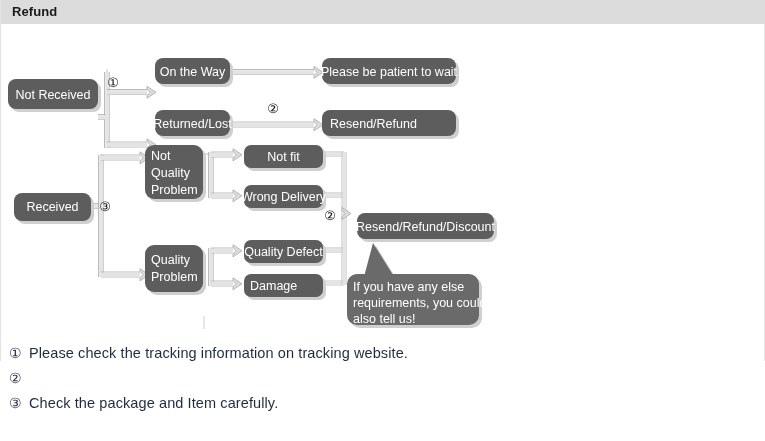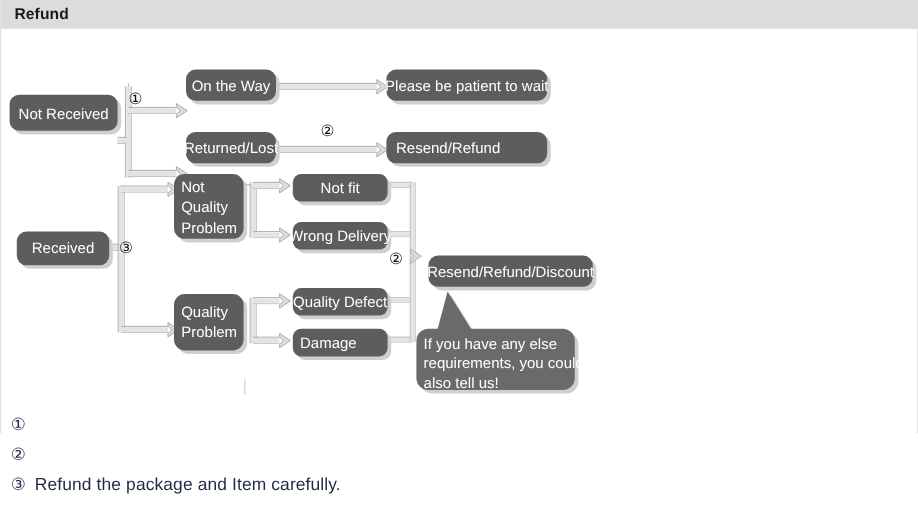--- a/index.html
+++ b/index.html
@@ -309,23 +309,24 @@
         <text x="352" y="267" text-anchor="start">If you have any else</text>
         <text x="352" y="283" text-anchor="start">requirements, you could</text>
         <text x="352" y="299" text-anchor="start">also tell us!</text>
       </g>
     </svg>
   </div>
 
   <div class="notes">
     <div class="note-row">
       <span class="note-num">①</span>
+      <span class="note-text">Please check the tracking information on tracking website.</span>
     </div>
     <div class="note-row">
       <span class="note-num">②</span>
     </div>
     <div class="note-row">
       <span class="note-num">③</span>
-      <span class="note-text">Refund the package and Item carefully.</span>
+      <span class="note-text">Check the package and Item carefully.</span>
     </div>
   </div>
 
 </div>
 
 </body></html>

